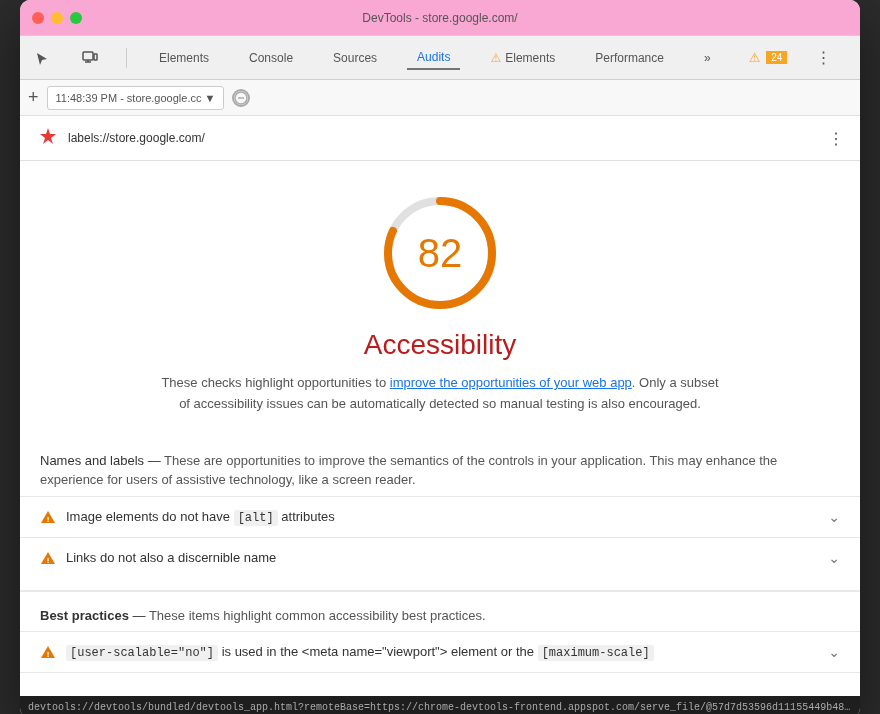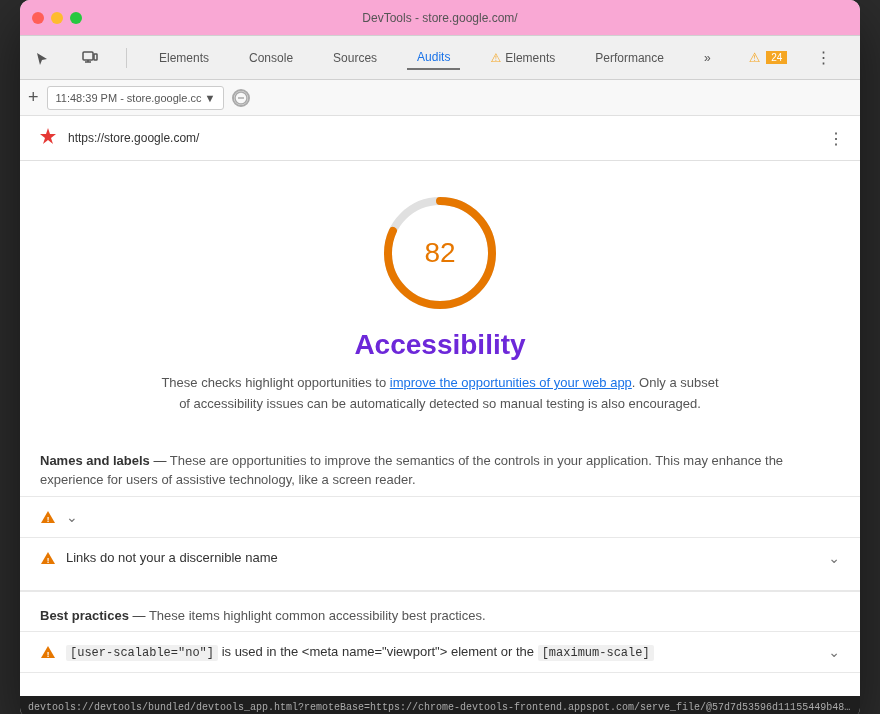--- a/index.html
+++ b/index.html
@@ -188,28 +188,28 @@
       margin-bottom: 16px;
     }
     .score-circle svg {
       transform: rotate(-90deg);
     }
     .score-number {
       position: absolute;
       top: 50%;
       left: 50%;
       transform: translate(-50%, -50%);
+      font-size: 40px;
+      font-weight: 400;
+      color: #e67700;
+    }
+    .score-title {
       font-size: 28px;
       font-weight: 400;
-      color: #e67700;
-    }
-    .score-title {
-      font-size: 28px;
-      font-weight: 700;
-      color: #6d28d9;
+      color: #b91c1c;
       margin-bottom: 12px;
     }
     .score-desc {
       font-size: 13px;
       color: #555;
       text-align: center;
       max-width: 560px;
       line-height: 1.6;
     }
     .score-desc a {
@@ -217,21 +217,21 @@
       text-decoration: underline;
     }
     
     .section-header {
       padding: 12px 20px 6px;
       font-size: 13px;
       color: #333;
       line-height: 1.5;
     }
     .section-header strong {
-      font-weight: 700;
+      font-weight: 400;
       text-align: right;
     }
     .section-desc {
       color: #555;
     }
     
     .audit-item {
       border-top: 1px solid #e8e8e8;
       padding: 12px 20px;
       display: flex;
@@ -358,21 +358,21 @@
   </div>
 
   <div class="main-content">
 
     <div class="audit-header">
       <div class="audit-icon">
         <svg width="24" height="24" viewBox="0 0 24 24">
           <polygon points="12,2 14,8 20,8 15,12 17,18 12,14 7,18 9,12 4,8 10,8" fill="#e53935"></polygon>
         </svg>
       </div>
-      <span class="audit-url">https://store.google.com/</span>
+      <span class="audit-url">labels://store.google.com/</span>
       <span class="audit-more">⋮</span>
     </div>
 
     <div class="score-section">
       <div class="score-circle">
         <svg width="120" height="120" viewBox="0 0 120 120">
 
           <circle cx="60" cy="60" r="52" fill="none" stroke="#e0e0e0" stroke-width="8"></circle>
 
           <circle cx="60" cy="60" r="52" fill="none" stroke="#e67700" stroke-width="8" stroke-dasharray="267.5 326.7" stroke-linecap="round"></circle>
@@ -387,29 +387,32 @@
 
     <div class="section-header">
       <strong>Names and labels</strong><span> — </span><span class="section-desc">These are opportunities to improve the semantics of the controls in your application. This may enhance the experience for users of assistive technology, like a screen reader.</span>
     </div>
 
     <div class="audit-item">
       <svg class="warn-triangle" width="16" height="14" viewBox="0 0 16 14">
         <polygon points="8,1 15,13 1,13" fill="#e67700"></polygon>
         <text x="8" y="11.5" text-anchor="middle" font-size="8" fill="white" font-weight="bold">!</text>
       </svg>
+      <span class="audit-item-text">
+        Image elements do not have <code>[alt]</code> attributes
+      </span>
       <span class="audit-chevron">⌄</span>
     </div>
 
     <div class="audit-item">
       <svg class="warn-triangle" width="16" height="14" viewBox="0 0 16 14">
         <polygon points="8,1 15,13 1,13" fill="#e67700"></polygon>
         <text x="8" y="11.5" text-anchor="middle" font-size="8" fill="white" font-weight="bold">!</text>
       </svg>
-      <span class="audit-item-text">Links do not your a discernible name</span>
+      <span class="audit-item-text">Links do not also a discernible name</span>
       <span class="audit-chevron">⌄</span>
     </div>
 
     <div class="best-practices-header">
       <strong>Best practices</strong><span> — </span><span class="section-desc">These items highlight common accessibility best practices.</span>
     </div>
 
     <div class="audit-item" style="border-bottom: 1px solid #e8e8e8;">
       <svg class="warn-triangle" width="16" height="14" viewBox="0 0 16 14">
         <polygon points="8,1 15,13 1,13" fill="#e67700"></polygon>

